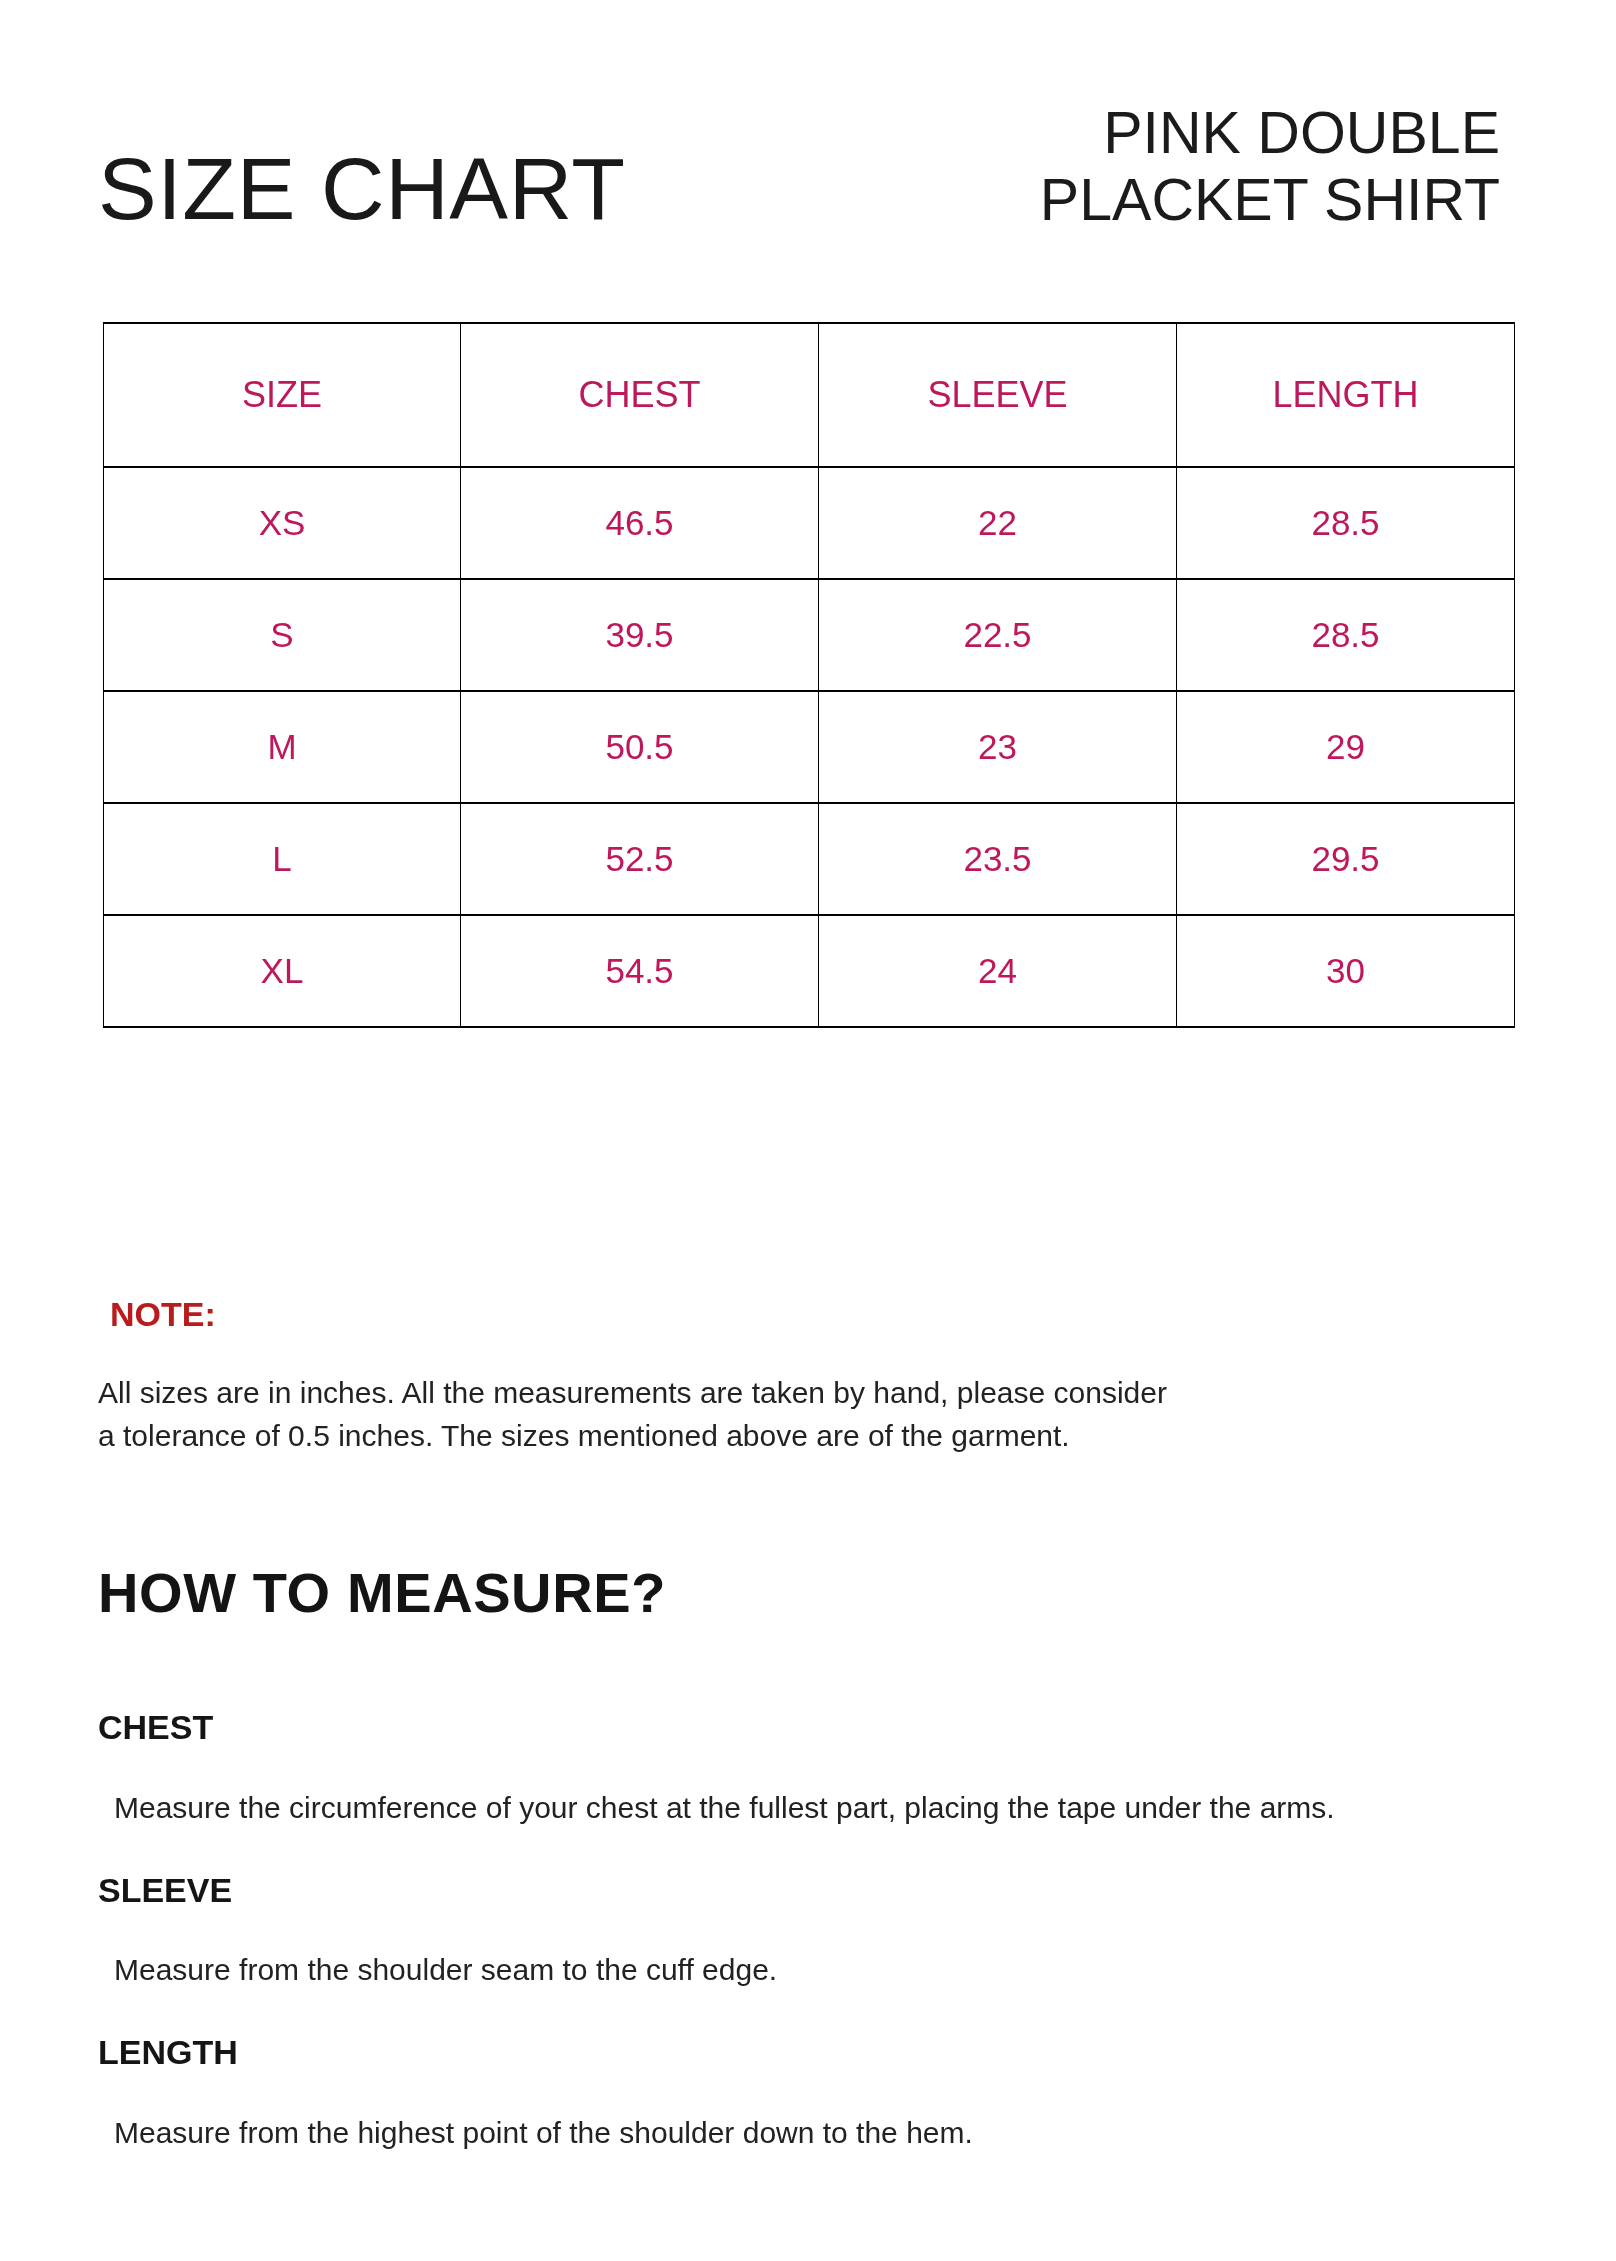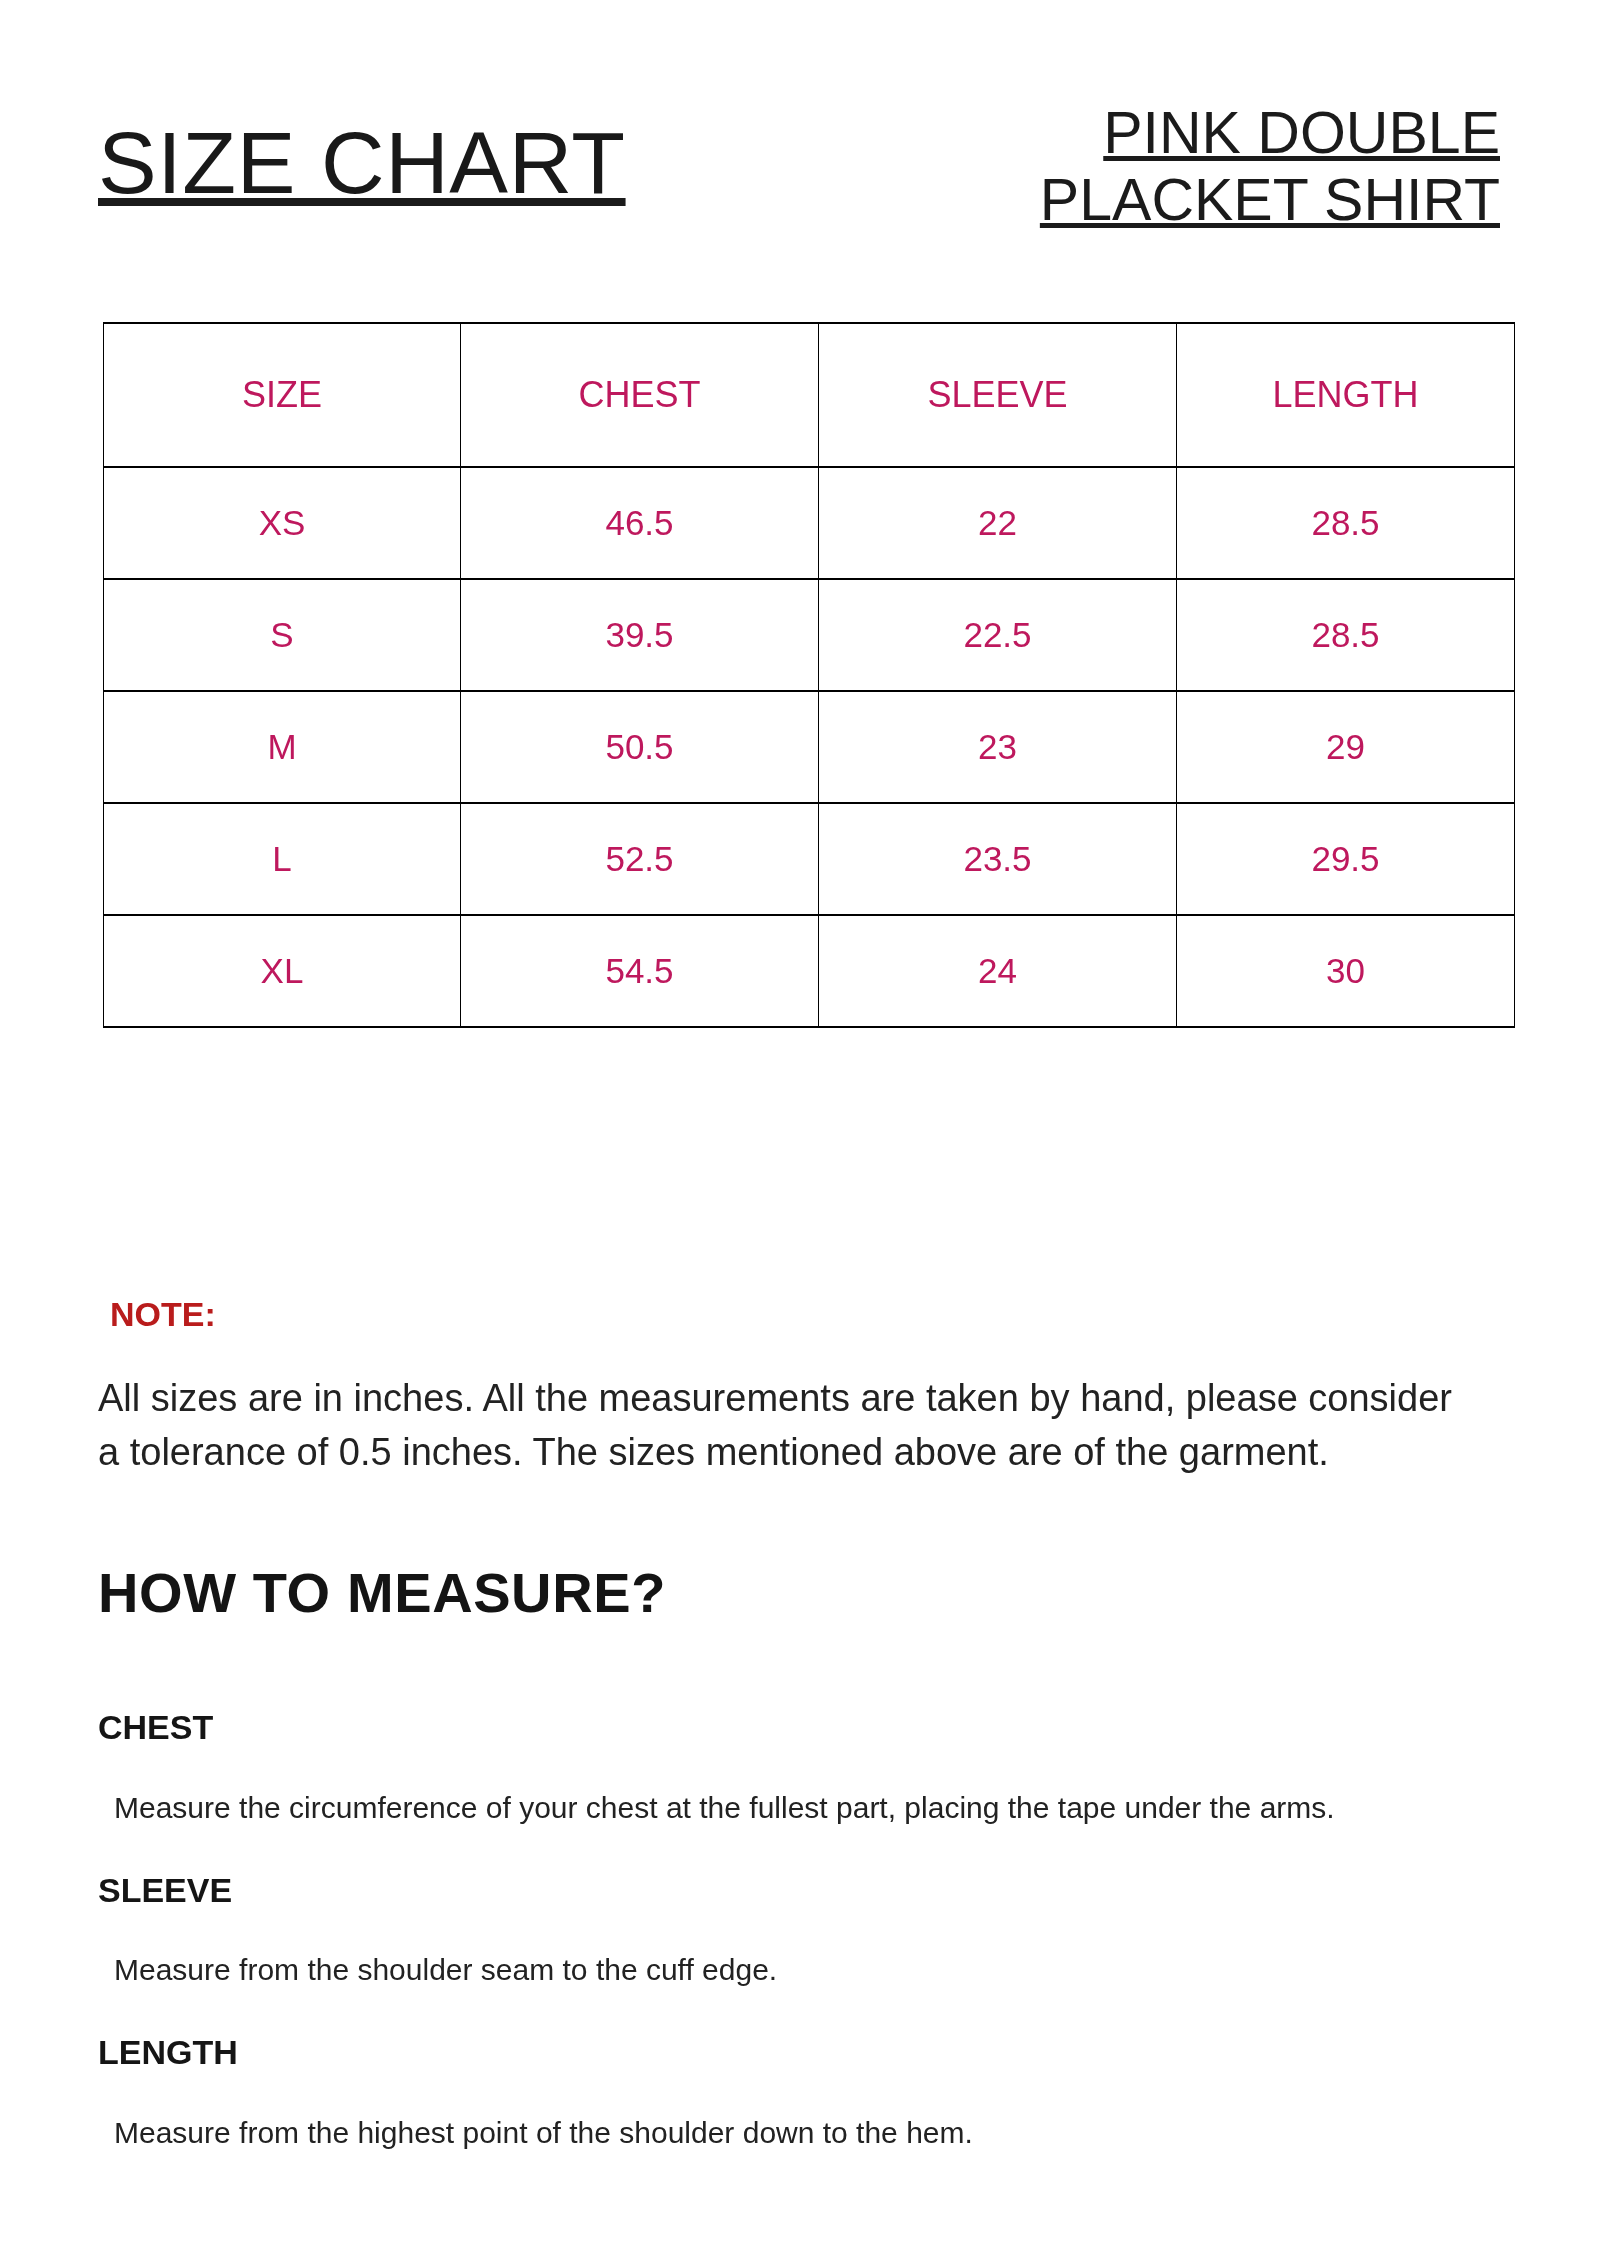--- a/index.html
+++ b/index.html
@@ -9,21 +9,21 @@
     color:#1b1b1b;
     font-family:"Liberation Sans", sans-serif;
     position:relative;
     overflow:hidden;
   }
   .page{position:absolute;inset:0;}
 
   
   .doc-header{
     position:absolute;left:98px;right:116px;top:93px;
-    display:flex;justify-content:space-between;align-items:center;text-decoration:underline;
+    display:flex;justify-content:space-between;align-items:flex-end;
   }
   .doc-title{
     margin:0;
     font-size:88px;font-weight:400;line-height:1;
     letter-spacing:0.6px;color:#191919;
   }
   .product-name{
     padding-top:7px;
     font-size:59px;font-weight:400;line-height:1.13;
     text-align:right;color:#1b1b1b;white-space:nowrap;
@@ -50,21 +50,21 @@
   .col-sleeve{width:358px;}
   .col-length{width:338px;}
 
   
   .note-heading{
     position:absolute;left:98px;top:1282px;margin:12px;
     font-size:34px;font-weight:700;line-height:1.2;color:#b91c1c;
   }
   .note-text{
     position:absolute;left:98px;top:1372px;margin:0;
-    font-size:38px;font-weight:400;line-height:1.42;color:#222;
+    font-size:30px;font-weight:400;line-height:1.42;color:#222;
     white-space:nowrap;
   }
 
   
   .htm-heading{
     position:absolute;left:98px;top:1562px;margin:0;
     font-size:56px;font-weight:700;line-height:1.1;color:#141414;
     letter-spacing:0.6px;
   }
   .measure-label{

